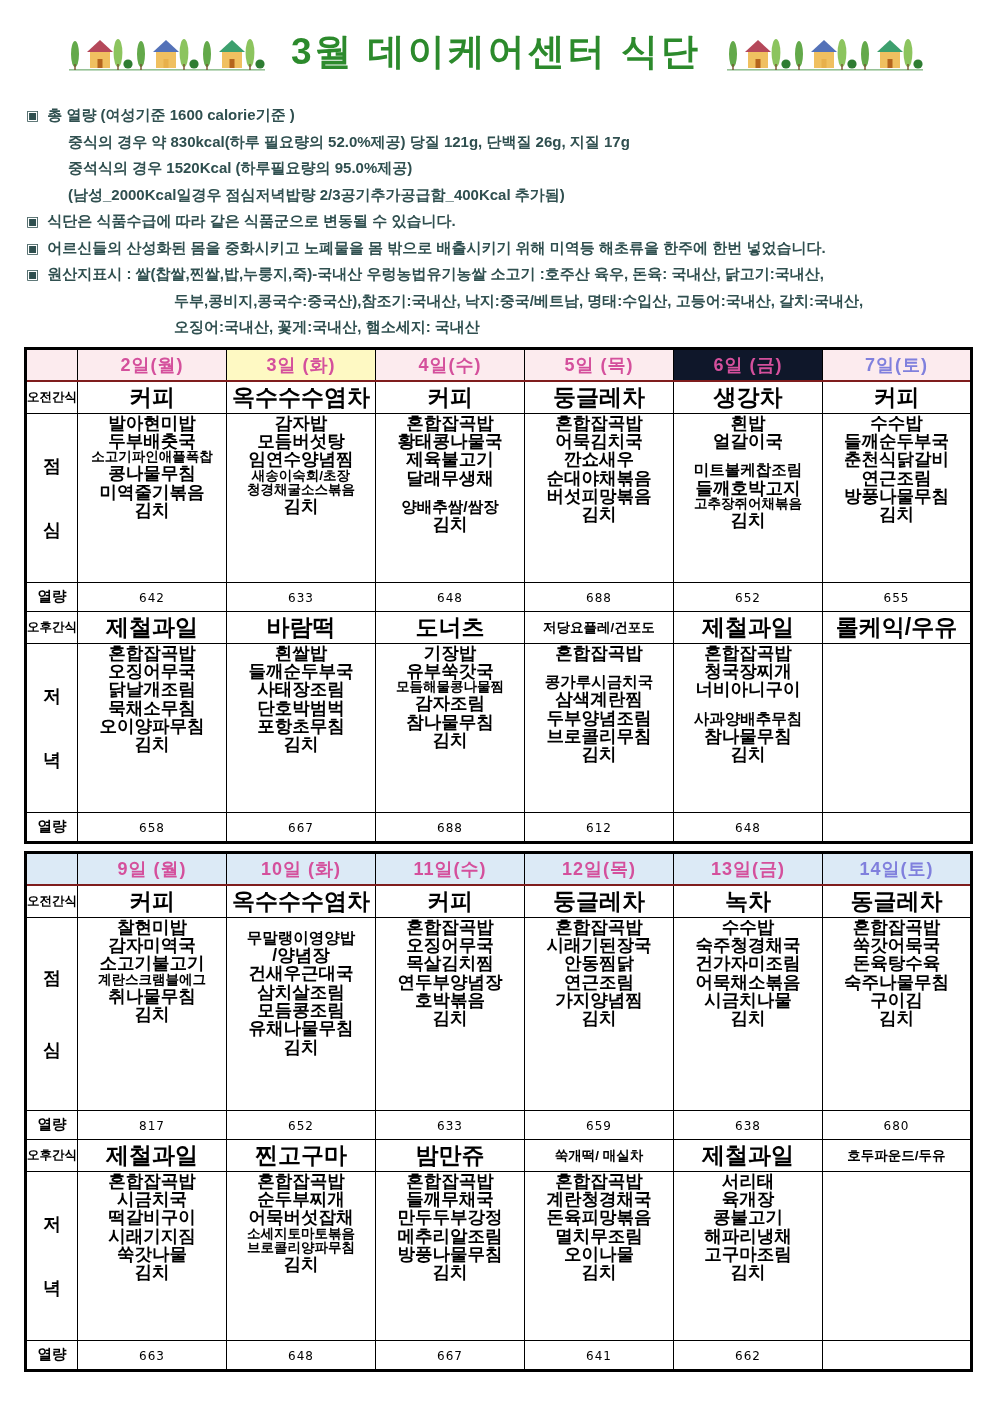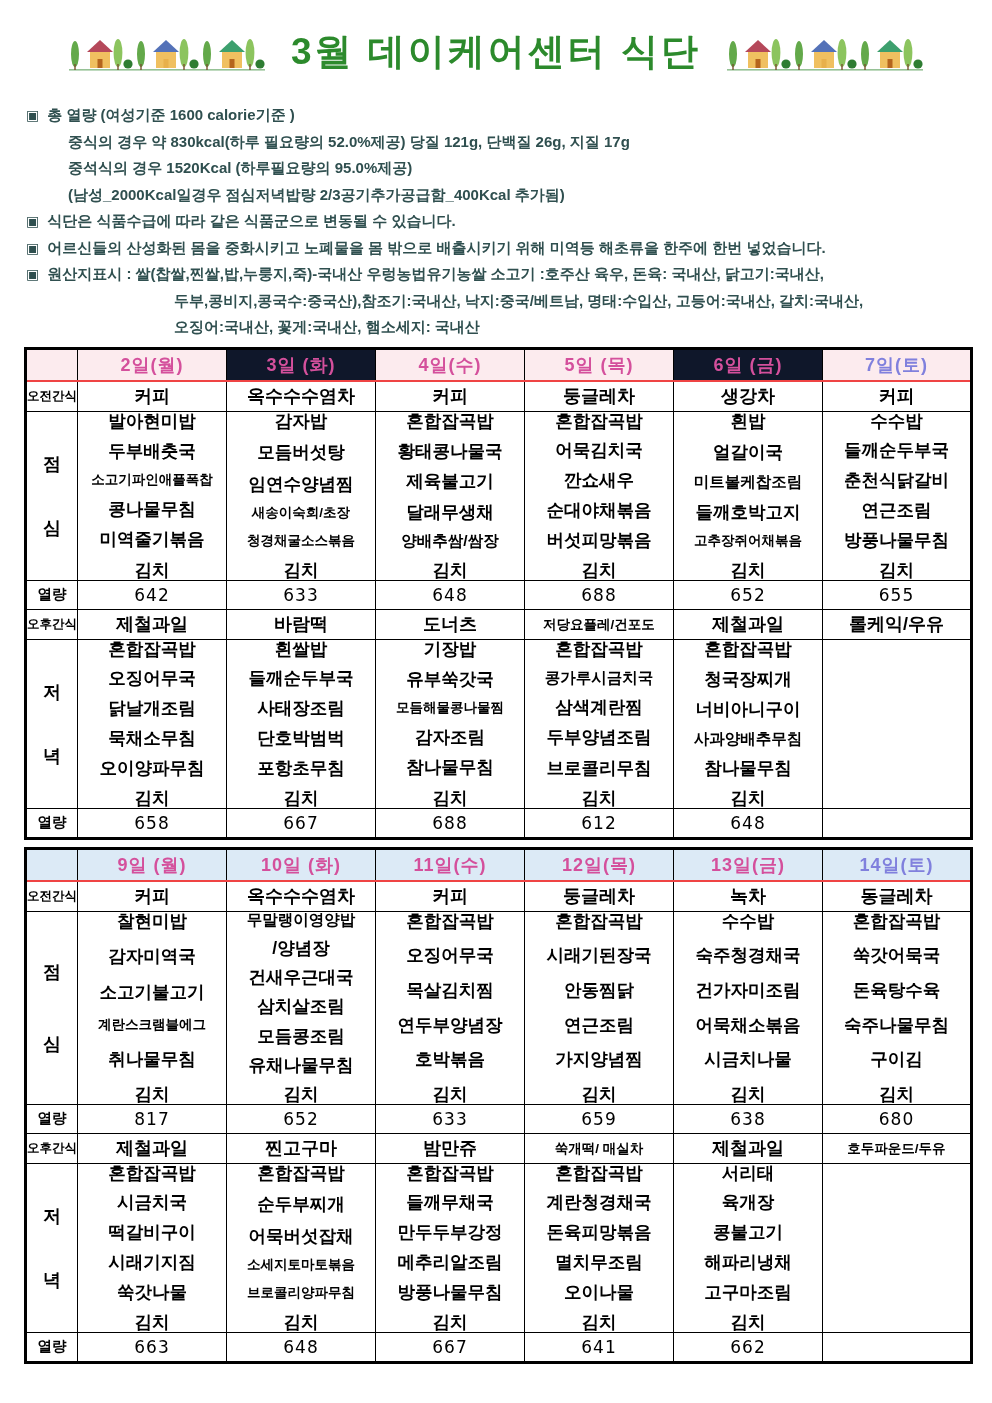--- a/index.html
+++ b/index.html
@@ -19,42 +19,42 @@
   .indent-1{padding-left:46px;}
   .indent-2{padding-left:152px;}
 
   
   .tables{margin:6px 0 0 24px;}
   table.week-table{border-collapse:collapse;table-layout:fixed;border:3px solid #000;margin-bottom:7px;}
   table.week-table td{border:1px solid #000;padding:0;text-align:center;vertical-align:middle;overflow:hidden;}
   col.c-label{width:52px;}
   col.c-day{width:149px;}
 
-  tr.row-header td{height:30px;border-bottom:2px solid #ef4444;}
+  tr.row-header td{height:30px;border-bottom:2px solid #7f1d1d;}
   .date-cell{font-size:18px;font-weight:700;letter-spacing:1px;}
   tr.row-snack td{height:29px;}
   tr.row-cal td{height:28px;}
 
   .row-label{font-weight:700;font-size:12.5px;letter-spacing:0;}
   .cal-label{font-size:14.5px;font-weight:700;}
   .meal-label-inner{display:flex;flex-direction:column;justify-content:space-evenly;align-items:center;font-size:18px;font-weight:700;}
 
-  .dish-col{display:flex;flex-direction:column;justify-content:space-between;align-items:center;}
+  .dish-col{display:flex;flex-direction:column;justify-content:flex-start;align-items:center;}
   .fh-168{height:168px;}
   .fh-192{height:192px;}
   .dish{font-weight:700;white-space:nowrap;line-height:1.05;}
   .dish.sz-l{font-size:17.5px;}
-  .dish.sz-m{font-size:15.5px;}
+  .dish.sz-m{font-size:15.5px;margin-top:12px;}
   .dish.sz-s{font-size:13.5px;}
 
   .snack-val{font-weight:700;white-space:nowrap;}
-  .snack-val.sz-l{font-size:18px;}
+  .snack-val.sz-l{font-size:23px;}
   .snack-val.sz-s{font-size:13.5px;}
 
-  .cal-val{font-size:17px;font-weight:400;font-family:"DejaVu Sans","Liberation Sans",sans-serif;letter-spacing:1px;}
+  .cal-val{font-size:12px;font-weight:400;font-family:"DejaVu Sans","Liberation Sans",sans-serif;letter-spacing:1px;}
 </style>
 </head>
 <body>
 
 <div class="page">
 
   <div class="title-bar">
     <svg class="deco" width="196" height="46" viewBox="0 0 196 46">
       <rect x="0" y="40" width="196" height="1.6" fill="#96c296"></rect>
       <g id="cl1">
@@ -147,21 +147,21 @@
             <col class="c-day">
             <col class="c-day">
             <col class="c-day">
             <col class="c-day">
             <col class="c-day">
           </colgroup>
           <tbody>
             <tr class="row-header">
               <td style="background: rgb(252, 235, 238);"></td>
               <td class="date-cell" style="background: rgb(252, 235, 238); color: rgb(212, 80, 156);">2일(월)</td>
-              <td class="date-cell" style="background: #0f172a; color: rgb(212, 80, 156);">3일 (화)</td>
+              <td class="date-cell" style="background: #fef9c3; color: rgb(212, 80, 156);">3일 (화)</td>
               <td class="date-cell" style="background: rgb(252, 235, 238); color: rgb(212, 80, 156);">4일(수)</td>
               <td class="date-cell" style="background: rgb(252, 235, 238); color: rgb(212, 80, 156);">5일 (목)</td>
               <td class="date-cell" style="background: #0f172a; color: rgb(212, 80, 156);">6일 (금)</td>
               <td class="date-cell" style="background: rgb(252, 235, 238); color: rgb(128, 128, 221);">7일(토)</td>
             </tr>
             <tr class="row-snack">
               <td class="row-label">오전간식</td>
               <td><span class="snack-val sz-l">커피</span></td>
               <td><span class="snack-val sz-l">옥수수수염차</span></td>
               <td><span class="snack-val sz-l">커피</span></td>

